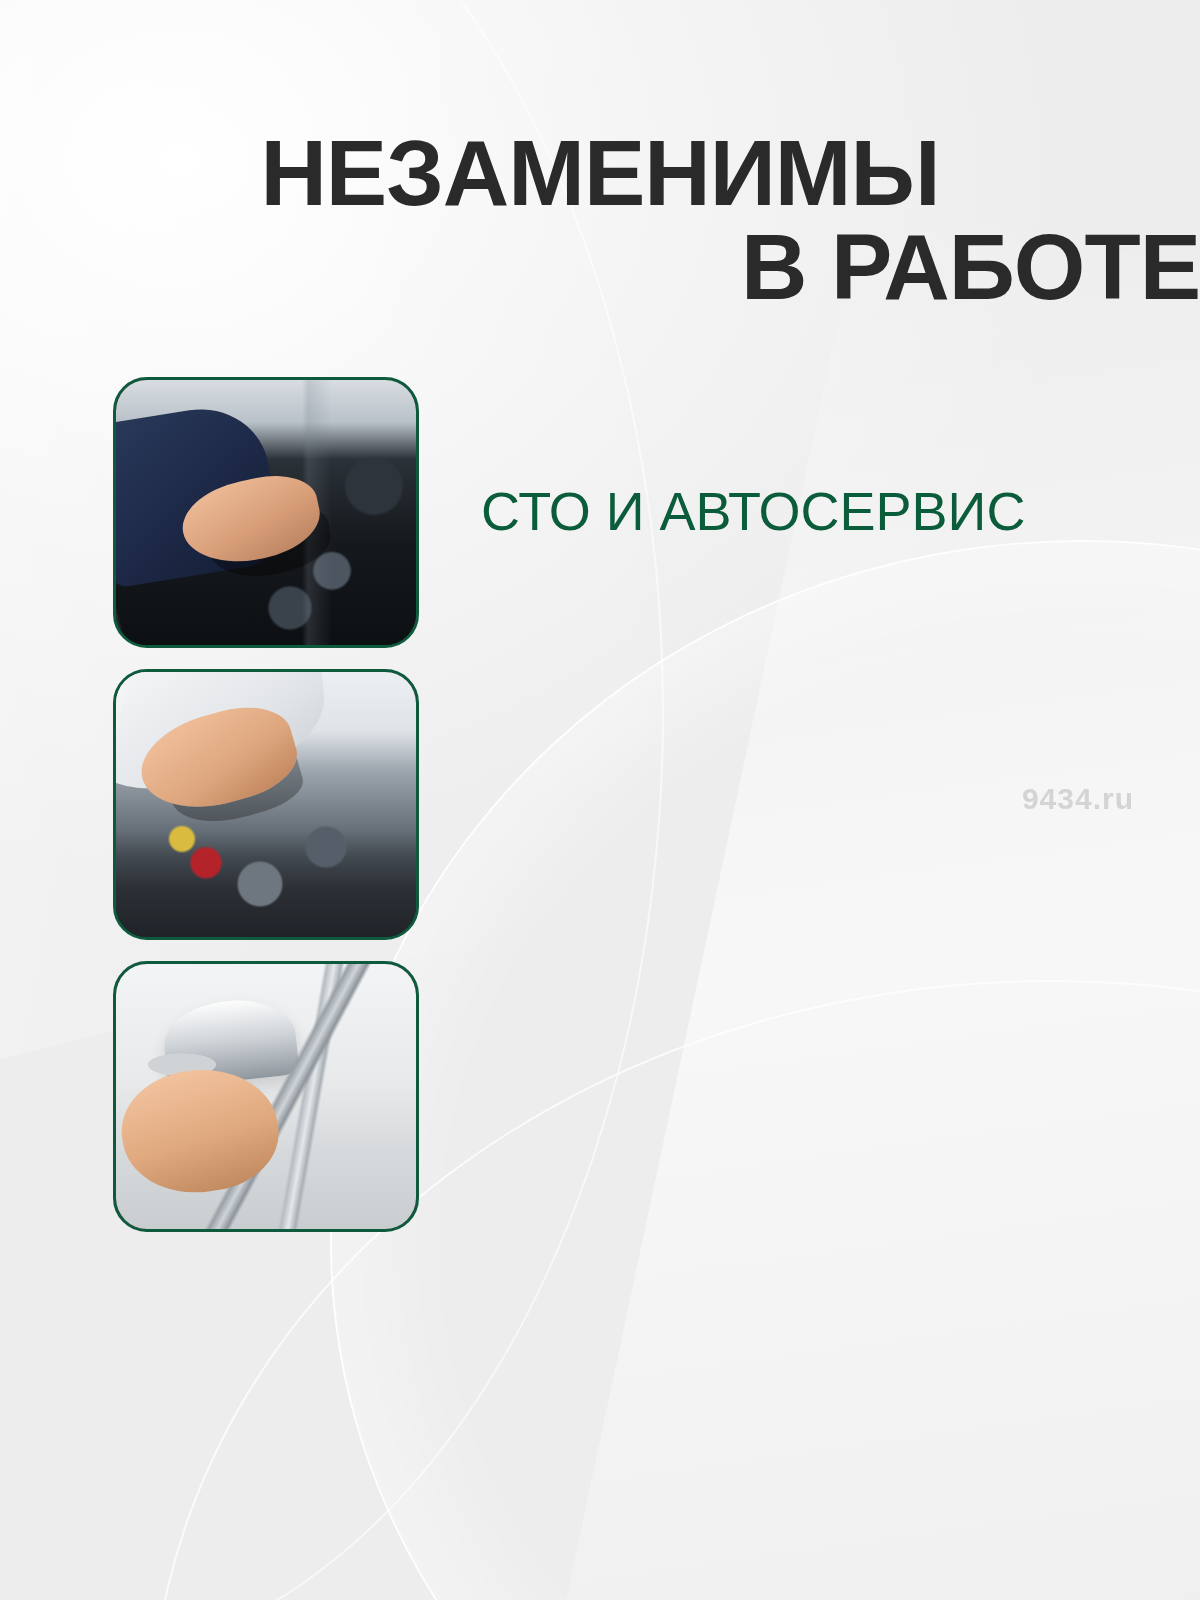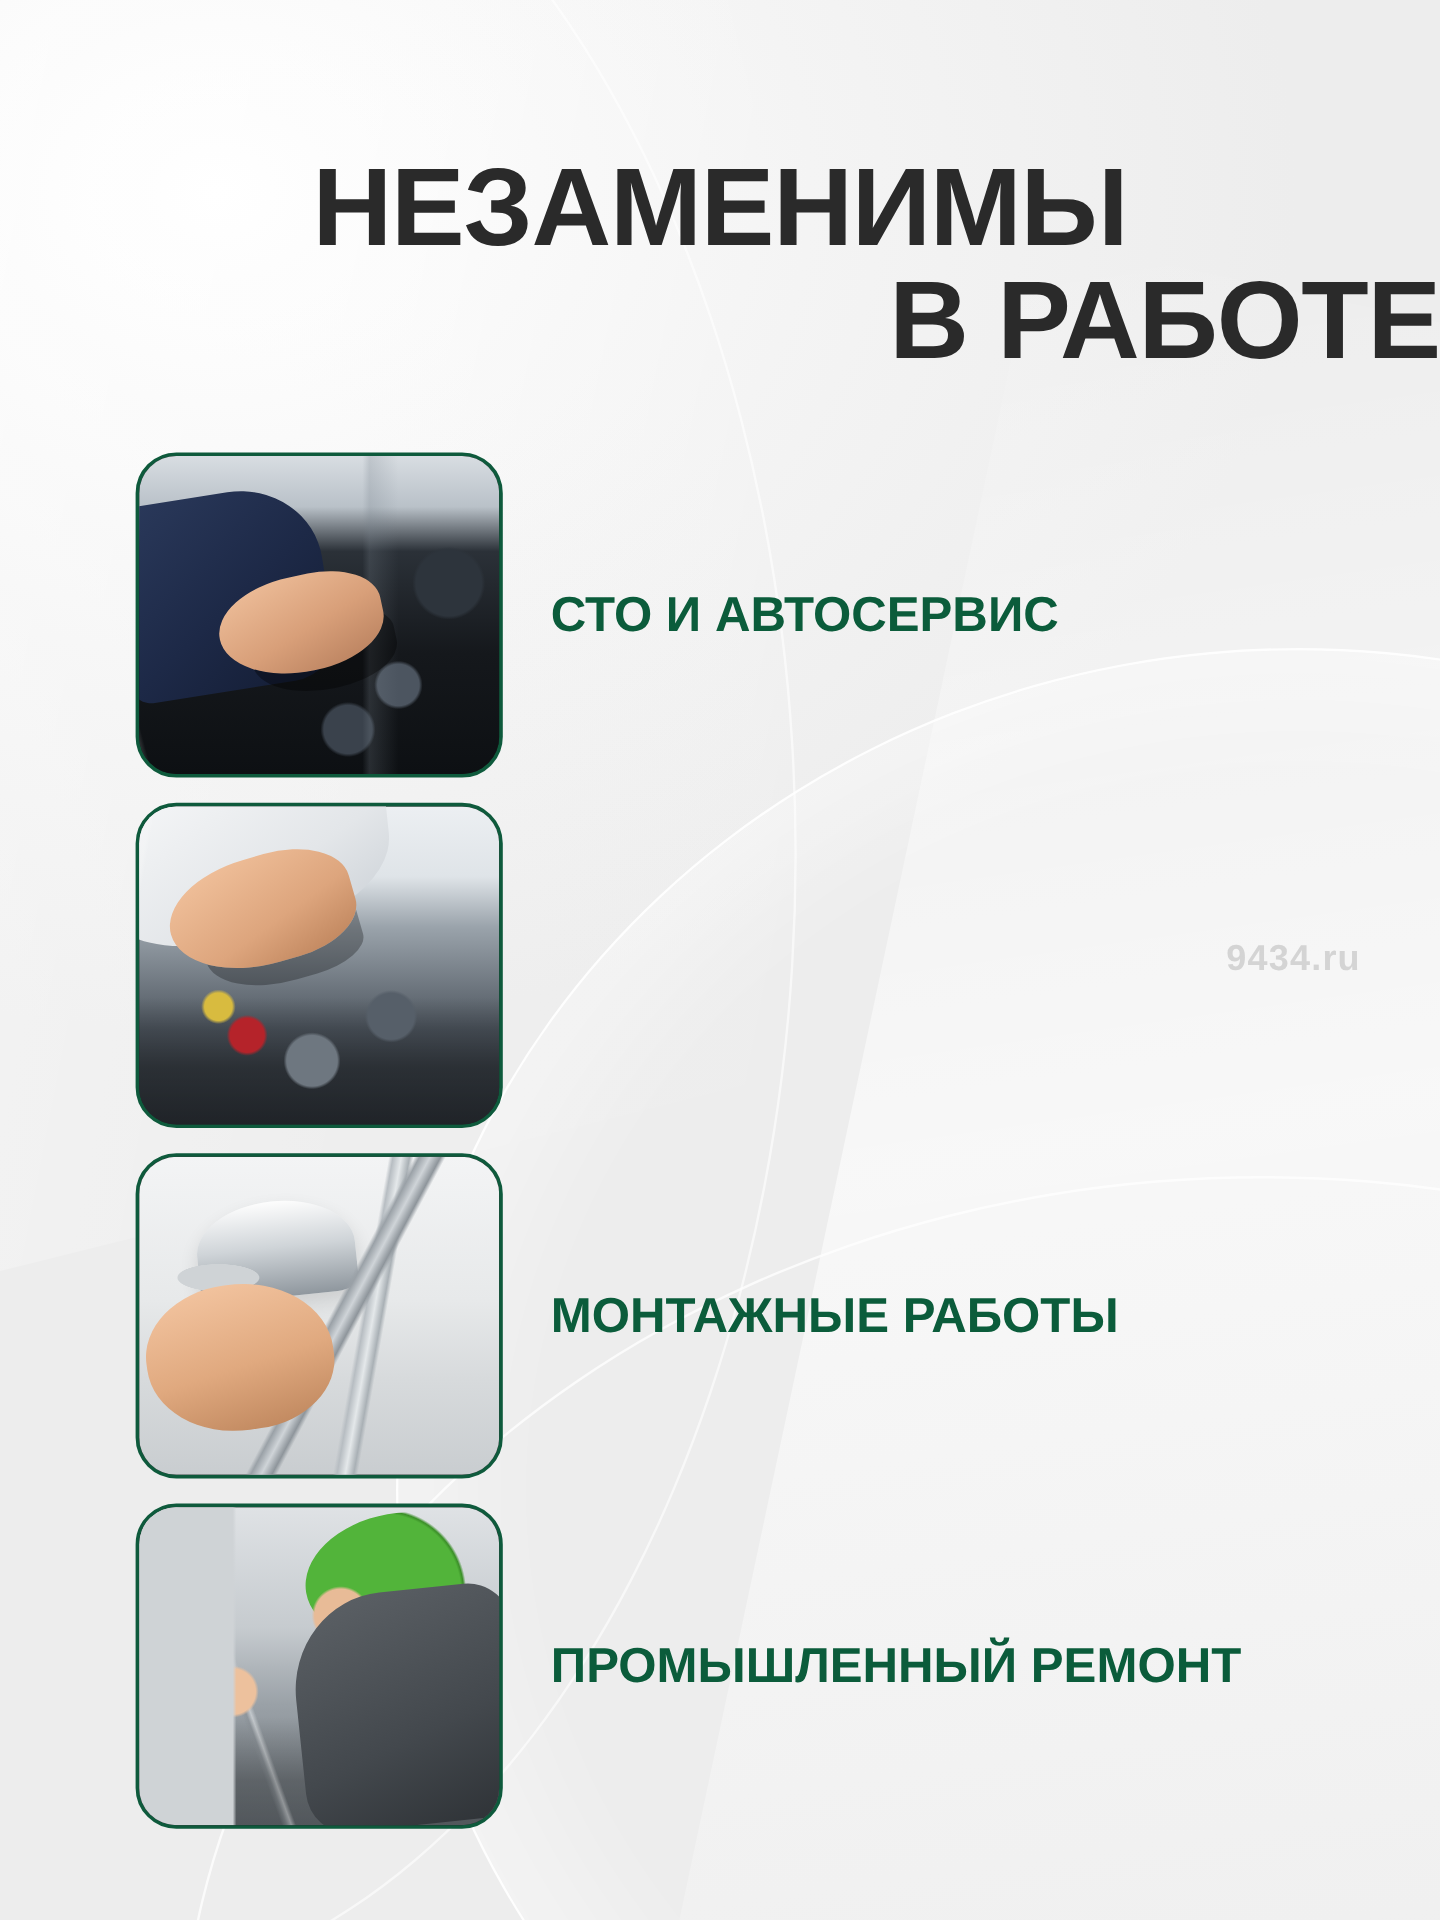--- a/index.html
+++ b/index.html
@@ -97,24 +97,24 @@
     overflow: hidden;
     flex: 0 0 auto;
     position: relative;
     background: #1b1b1b;
   }
   .thumb .photo {
     position: absolute;
     inset: 0;
   }
   .label {
-    margin-left: 40px;
+    margin-left: 62px;
     color: #0b5c3b;
-    font-size: 41px;
-    font-weight: 700;
+    font-size: 54px;
+    font-weight: 400;
     line-height: 1.18;
     text-transform: uppercase;
     letter-spacing: 0px;
     max-width: 660px;
   }
 
   
   
   .p1 {
     background:
@@ -288,26 +288,17 @@
         </div>
       </div>
     </div>
 
     <div class="item">
       <div class="thumb">
         <div class="photo p3">
           <div class="bits"></div>
         </div>
       </div>
-      <div class="label">МОНТАЖНЫЕ РАБОТЫ</div>
     </div>
 
-    <div class="item">
-      <div class="thumb">
-        <div class="photo p4">
-          <div class="bits"></div>
-        </div>
-      </div>
-      <div class="label">ПРОМЫШЛЕННЫЙ РЕМОНТ</div>
-    </div>
 
   </div>
 </div>
 
 </body></html>

